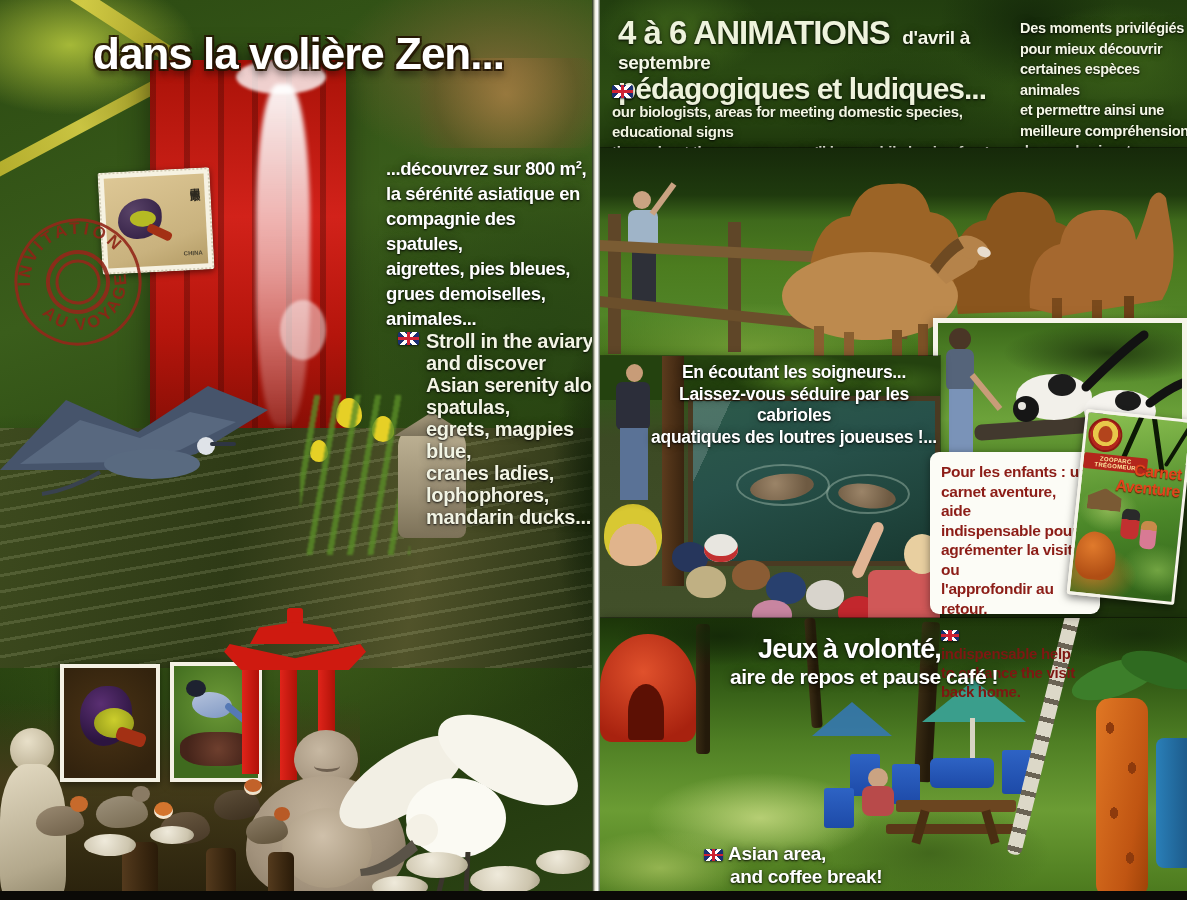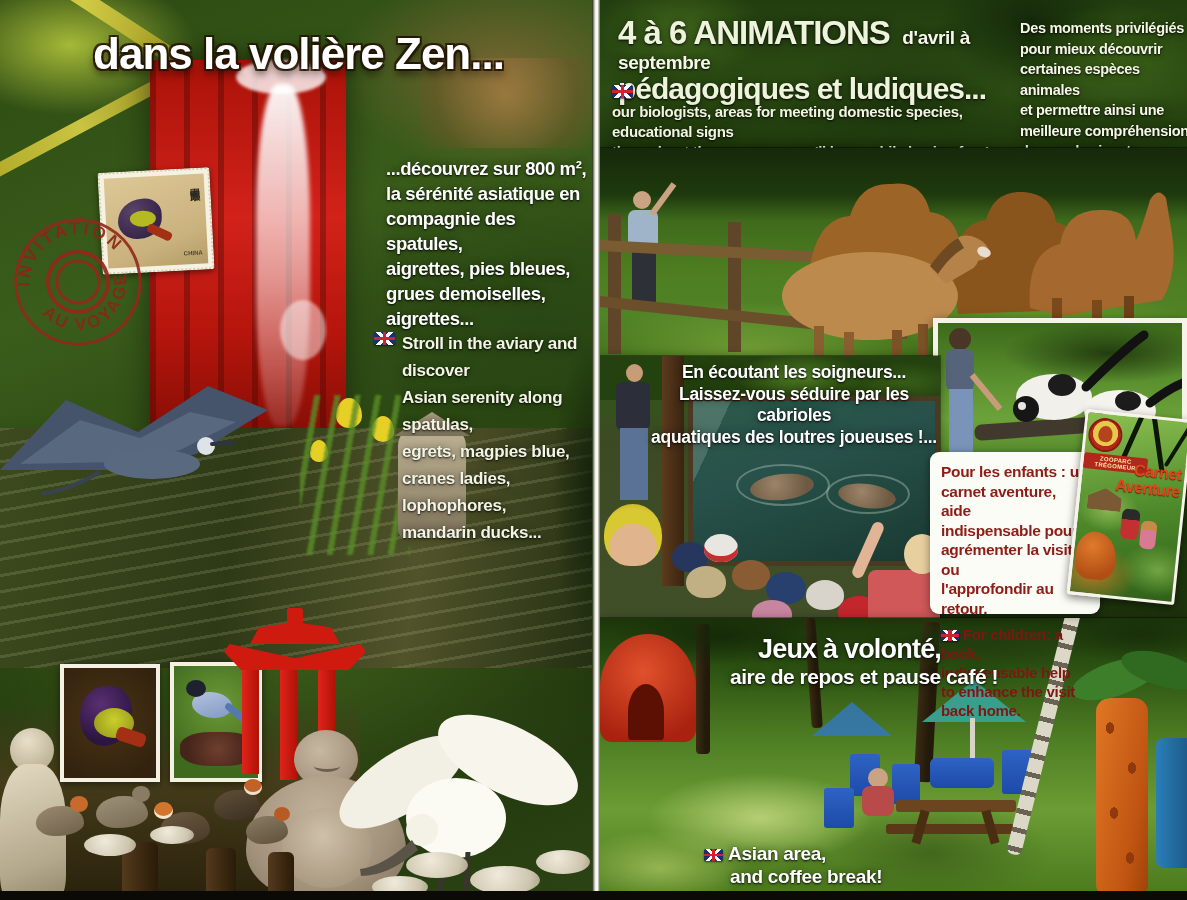--- a/index.html
+++ b/index.html
@@ -42,21 +42,21 @@
   .stone{background:radial-gradient(circle at 40% 30%,#efeadb,#cdc5ae 70%,#a59d85);border-radius:50%;}
   .stump{background:linear-gradient(90deg,#543a1d,#3a2710 60%,#2a1b09);border-radius:6px 6px 0 0;}
   .duck-body{border-radius:55% 45% 60% 40%/60% 60% 45% 45%;}
   .duck-head{border-radius:50%;position:absolute;}
 
   
   .title-l{color:#fff;font-size:44px;line-height:1.16;letter-spacing:-1px;text-align:center;
     text-shadow:-2px -2px 0 rgba(35,20,3,.8),2px -2px 0 rgba(35,20,3,.8),-2px 2px 0 rgba(35,20,3,.8),2px 2px 0 rgba(35,20,3,.8),0 5px 9px rgba(0,0,0,.65);}
   .soft{text-shadow:0 1px 2px rgba(0,0,0,.85),0 0 8px rgba(0,0,0,.45);}
   .fr-intro{color:#fff;font-size:18.5px;line-height:25px;letter-spacing:-.4px;}
-  .en-small{color:#f2f4e4;font-size:17px;line-height:27px;letter-spacing:-.3px;}
+  .en-small{color:#f2f4e4;font-size:20px;line-height:22px;letter-spacing:-.3px;margin-left:24px;}
   .r-title-main{color:#eef3dc;font-size:33px;letter-spacing:-1px;display:inline;}
   .r-title-dates{color:#f5f8e8;font-size:19px;letter-spacing:-.4px;display:inline;margin-left:8px;}
   .r-title-sub{color:#eef3dc;font-size:30px;letter-spacing:-1px;margin-top:-2px;}
   .r-en{color:#f0f4e0;font-size:15px;line-height:20px;letter-spacing:-.3px;}
   .moments{color:#f4f7e6;font-size:14.5px;line-height:20.5px;letter-spacing:-.3px;}
   .otter-cap{color:#fff;font-size:17.5px;line-height:21.5px;letter-spacing:-.3px;text-align:center;}
   .child-fr{color:#8c1d17;font-size:15.5px;line-height:19.5px;letter-spacing:-.3px;}
   .child-en{color:#7e1712;font-size:15px;line-height:19px;letter-spacing:-.3px;}
   .play1{color:#fff;font-size:27px;letter-spacing:-.8px;}
   .play2{color:#fff;font-size:21px;letter-spacing:-.5px;}
@@ -188,21 +188,21 @@
     <div class="abs title-l" style="left:26px;top:28px;width:545px;">
       <div>dans la volière Zen...</div>
     </div>
 
     <div class="abs fr-intro soft" style="left:386px;top:156px;width:206px;">
       <div>...découvrez sur 800 m²,</div>
       <div>la sérénité asiatique en</div>
       <div>compagnie des spatules,</div>
       <div>aigrettes, pies bleues,</div>
       <div>grues demoiselles,</div>
-      <div>aigrettes...</div>
+      <div>animales...</div>
     </div>
 
     <div class="abs en-small soft" style="left:402px;top:330px;width:195px;">
       <span class="ukflag" style="position:absolute;left:-28px;top:2px;"></span>
       <div>Stroll in the aviary and discover</div>
       <div>Asian serenity along spatulas,</div>
       <div>egrets, magpies blue,</div>
       <div>cranes ladies, lophophores,</div>
       <div>mandarin ducks...</div>
     </div>
@@ -395,21 +395,21 @@
 
     <div class="abs child-box" style="z-index:3;">
       <div class="child-fr">
         <div>Pour les enfants : un</div>
         <div>carnet aventure, aide</div>
         <div>indispensable pour</div>
         <div>agrémenter la visite ou</div>
         <div>l'approfondir au retour.</div>
       </div>
       <div class="child-en" style="margin-top:7px;">
-        <div><span class="ukflag" style="width:18px;height:11px;margin-right:4px;"></span><span>For children: a book,</span></div>
+        <div><span class="ukflag" style="width:18px;height:11px;margin-right:4px;"></span></div>
         <div>indispensable help</div>
         <div>to enhance the visit back home.</div>
       </div>
     </div>
 
     <div class="abs booklet" style="z-index:4;">
       <div class="bamboo-stroke" style="position:absolute;left:44px;top:-6px;width:5px;height:52px;transform:rotate(18deg);"></div>
       <div class="bamboo-stroke" style="position:absolute;left:70px;top:-4px;width:5px;height:58px;transform:rotate(-14deg);"></div>
       <div class="bamboo-stroke" style="position:absolute;left:90px;top:2px;width:4px;height:46px;transform:rotate(26deg);"></div>
       <div style="position:absolute;left:2px;top:4px;width:34px;height:34px;border-radius:50%;background:radial-gradient(circle at 50% 45%,#e8c84a 55%,#b3261c 58%);border:2px solid #8e1812;"></div>

